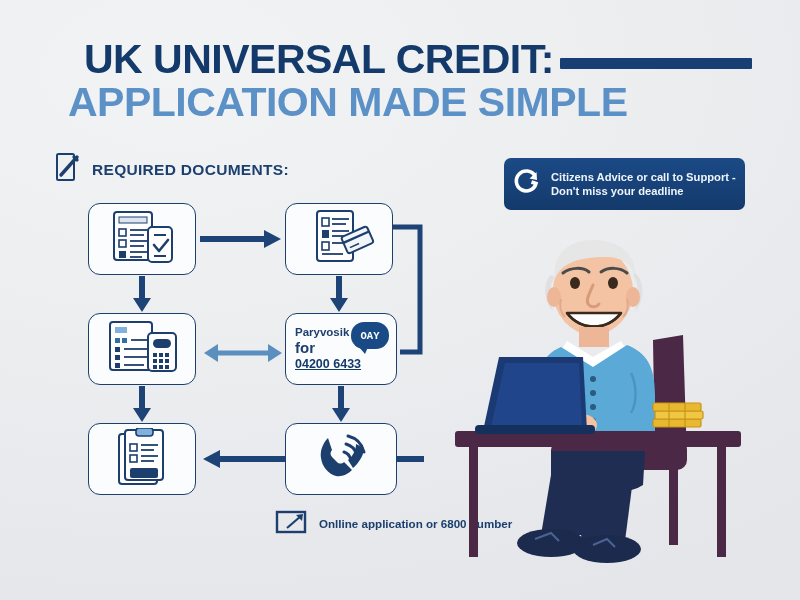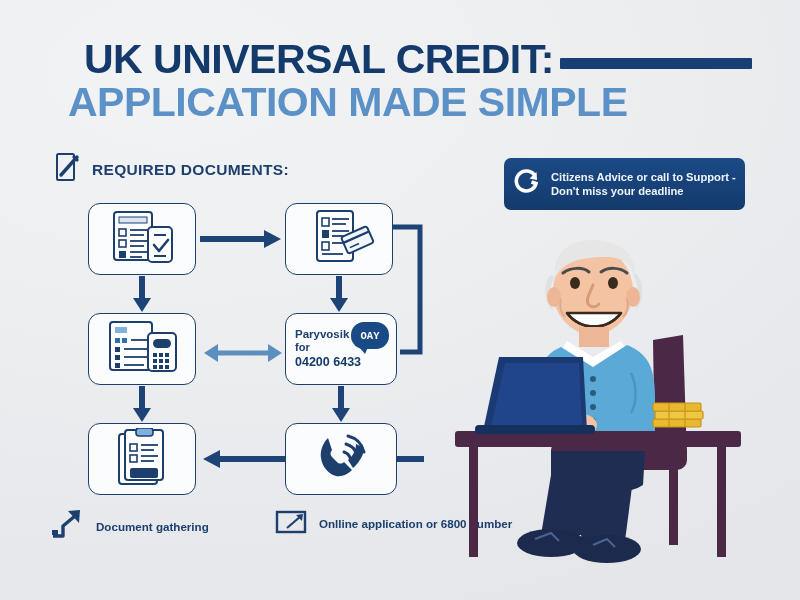--- a/index.html
+++ b/index.html
@@ -53,22 +53,22 @@
   .n3{left:88px;top:313px;width:108px;height:72px;}
   .n4{left:285px;top:313px;width:112px;height:72px;}
   .n5{left:88px;top:423px;width:108px;height:72px;}
   .n6{left:285px;top:423px;width:112px;height:72px;}
 
   .paynode{
     flex-direction:column;align-items:flex-start;justify-content:center;
     padding:7px 9px;box-sizing:border-box;position:relative;
   }
   .paynode .l1{font-size:11.5px;font-weight:bold;color:#1d3f6e;line-height:1.15;}
-  .paynode .l2{font-size:11px;font-weight:bold;color:#1d3f6e;line-height:1.15;}
-  .paynode .l3{font-size:12.5px;font-weight:bold;color:#133a6b;line-height:1.2;margin-top:1px;}
+  .paynode .l2{font-size:15px;font-weight:bold;color:#1d3f6e;line-height:1.15;}
+  .paynode .l3{font-size:12.5px;font-weight:bold;color:#133a6b;line-height:1.2;margin-top:1px;text-decoration:underline;}
   .bubble{
     position:absolute;right:7px;top:8px;width:38px;height:27px;
     background:#194a86;border-radius:13px;color:#fff;font-size:10.5px;
     font-weight:bold;display:flex;align-items:center;justify-content:center;font-family:Liberation Mono, monospace;
   }
   .bubble:after{
     content:"";position:absolute;left:8px;bottom:-5px;width:0;height:0;
     border-left:6px solid transparent;border-right:3px solid transparent;
     border-top:7px solid #194a86;
   }
@@ -253,30 +253,20 @@
         <path d="M22 8 C16 14 14 22 15 28 C16 36 22 44 30 46 C36 47 42 44 46 40
                  L38 32 C36 34 33 34 31 32 L26 27 C24 25 24 22 26 20 Z" fill="#1d3f6e"></path>
         <path d="M42 6 C50 8 56 14 58 22" fill="none" stroke="#1d3f6e" stroke-width="3" stroke-linecap="round"></path>
         <path d="M40 14 C45 15.5 49 19 50.5 24" fill="none" stroke="#1d3f6e" stroke-width="3" stroke-linecap="round"></path>
         <path d="M38 22 C41 23 43.5 25.5 44.5 28.5" fill="none" stroke="#1d3f6e" stroke-width="3" stroke-linecap="round"></path>
         <path d="M47 38 C54 32 58 24 58 18 L50 14 C50 20 47 26 42 30 Z" fill="#1d3f6e"></path>
       </svg>
     </span>
   </div>
 
-  <div class="legend lg1">
-    <span>
-      <svg width="36" height="34" viewBox="0 0 36 34">
-        <path d="M3 28 L13 28 L13 18 L25 8" fill="none" stroke="#1d3f6e" stroke-width="3.4" stroke-linejoin="round"></path>
-        <path d="M18 3 L30 2 L29 15 Z" fill="#1d3f6e"></path>
-        <rect x="2" y="22" width="6" height="5" fill="#1d3f6e"></rect>
-      </svg>
-    </span>
-    <span class="ltxt">Document gathering</span>
-  </div>
 
   <div class="legend lg2">
     <span>
       <svg width="34" height="28" viewBox="0 0 34 28">
         <rect x="2" y="4" width="28" height="20" fill="none" stroke="#1d3f6e" stroke-width="2.4"></rect>
         <path d="M12 20 L26 8" stroke="#1d3f6e" stroke-width="2.2"></path>
         <path d="M21 7 L28 6 L27 13 Z" fill="#1d3f6e"></path>
       </svg>
     </span>
     <span class="ltxt">Onlline application or 6800 number</span>

